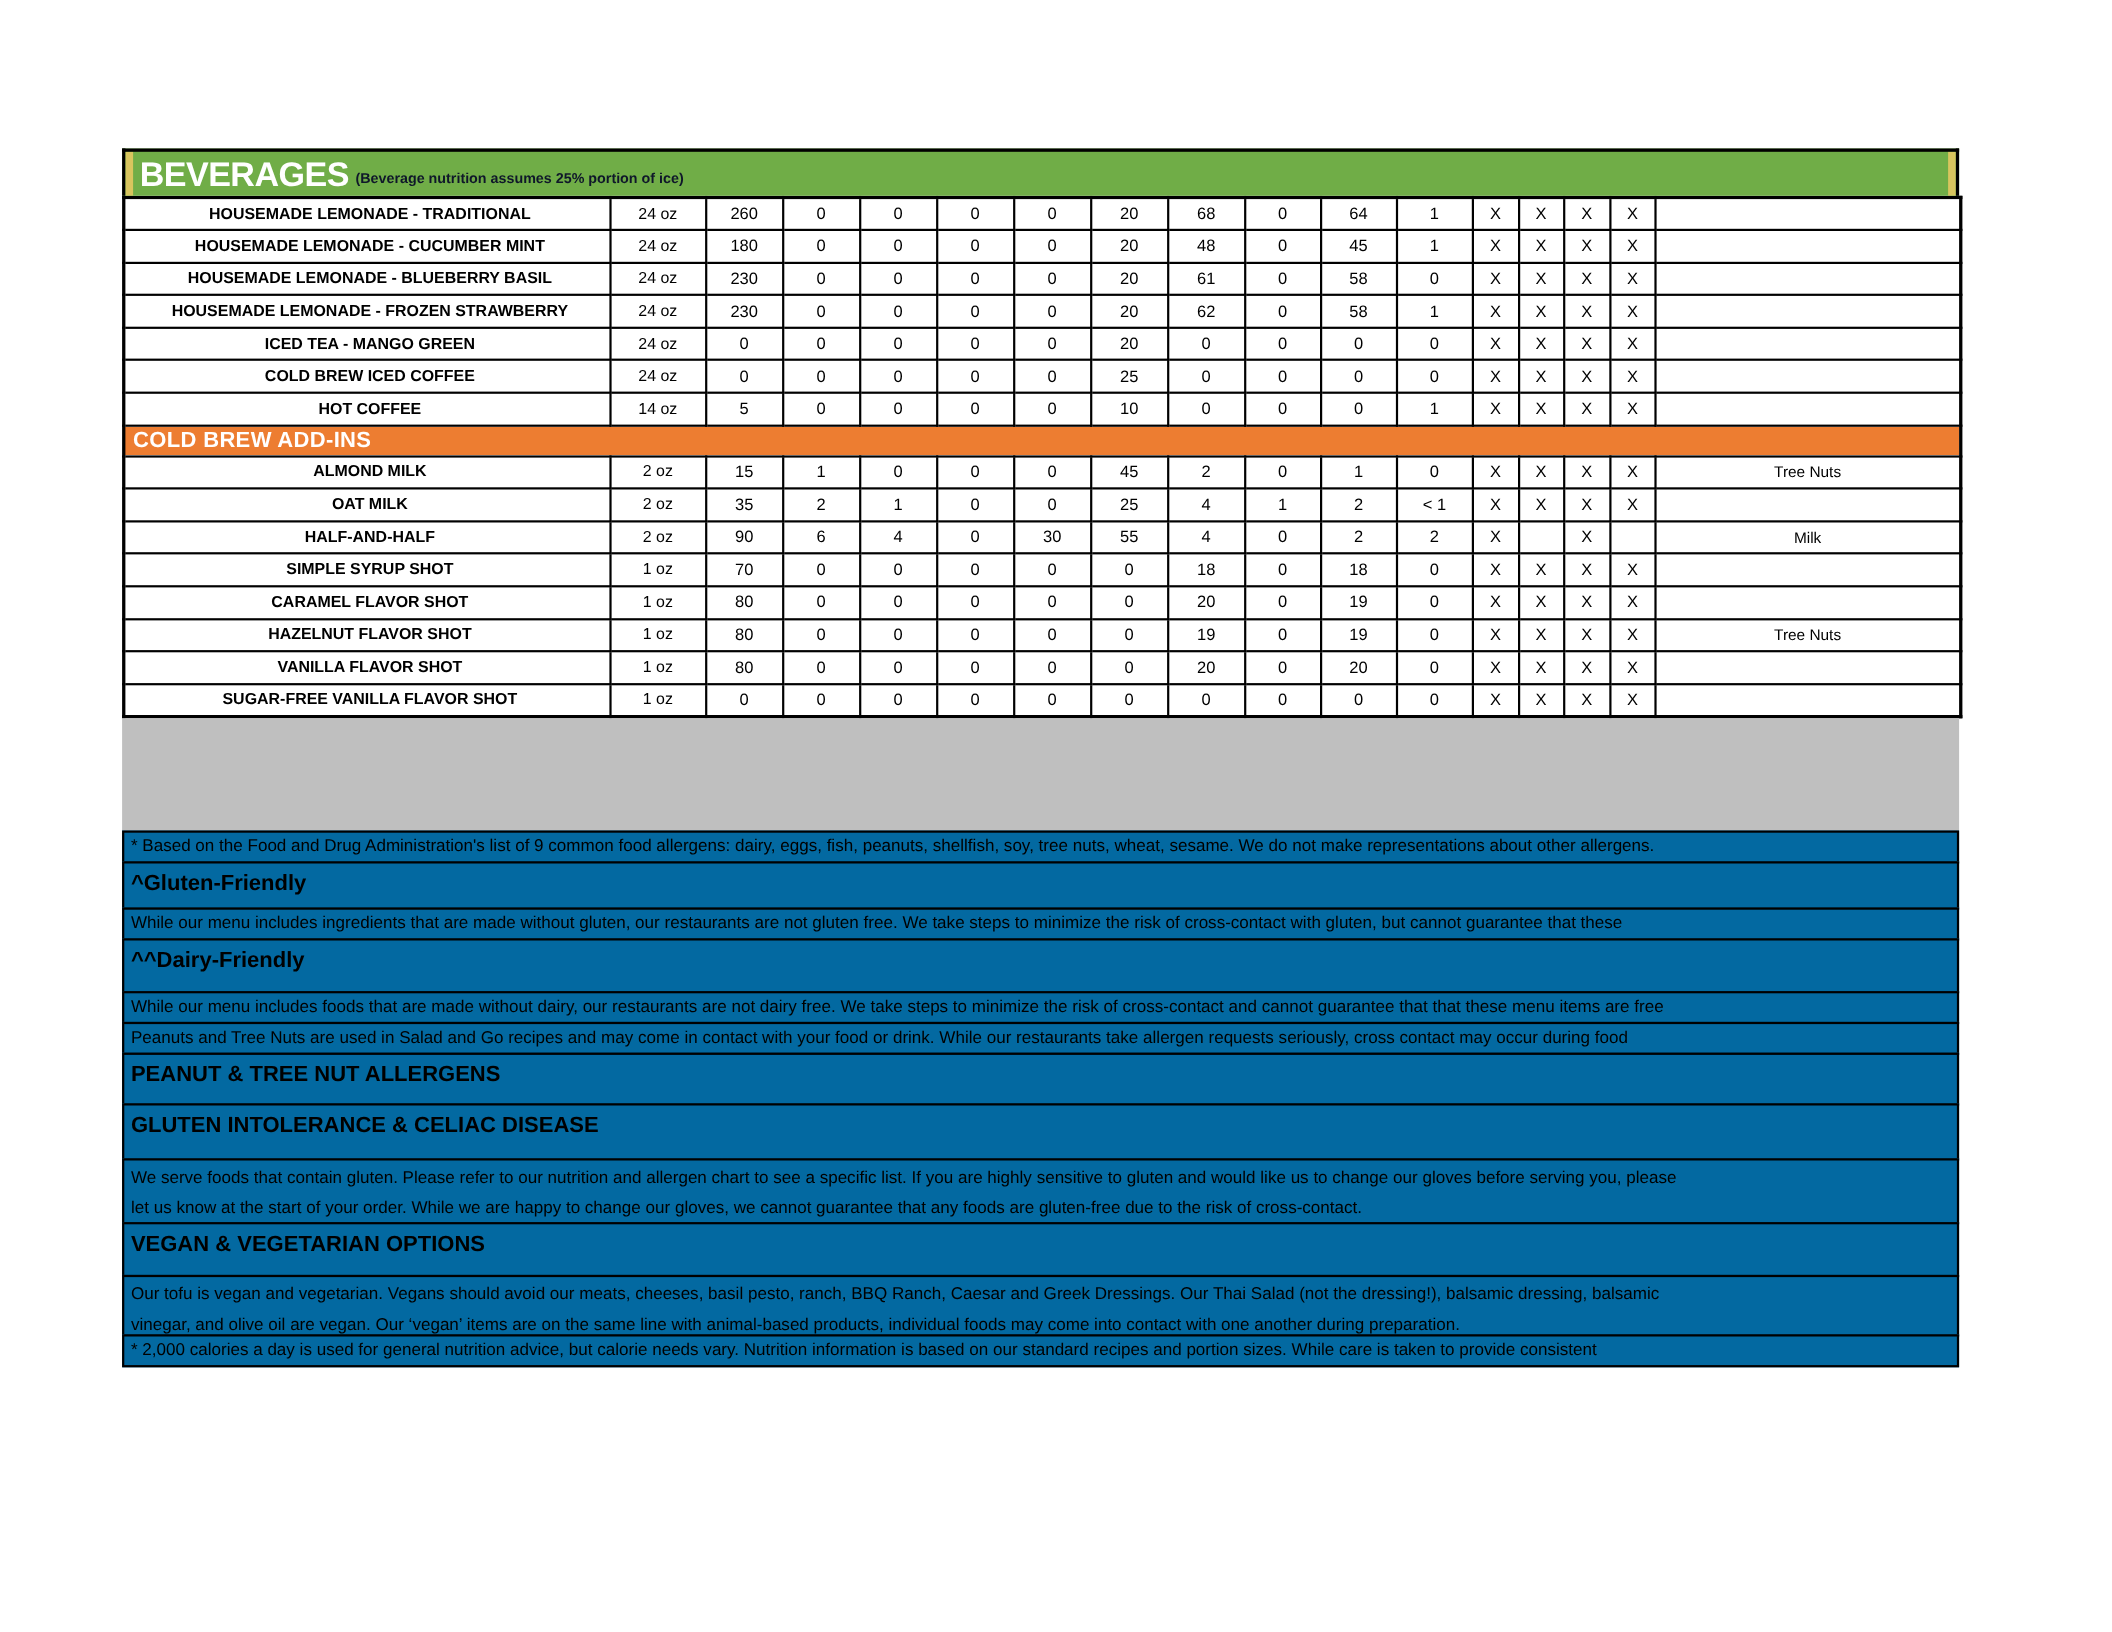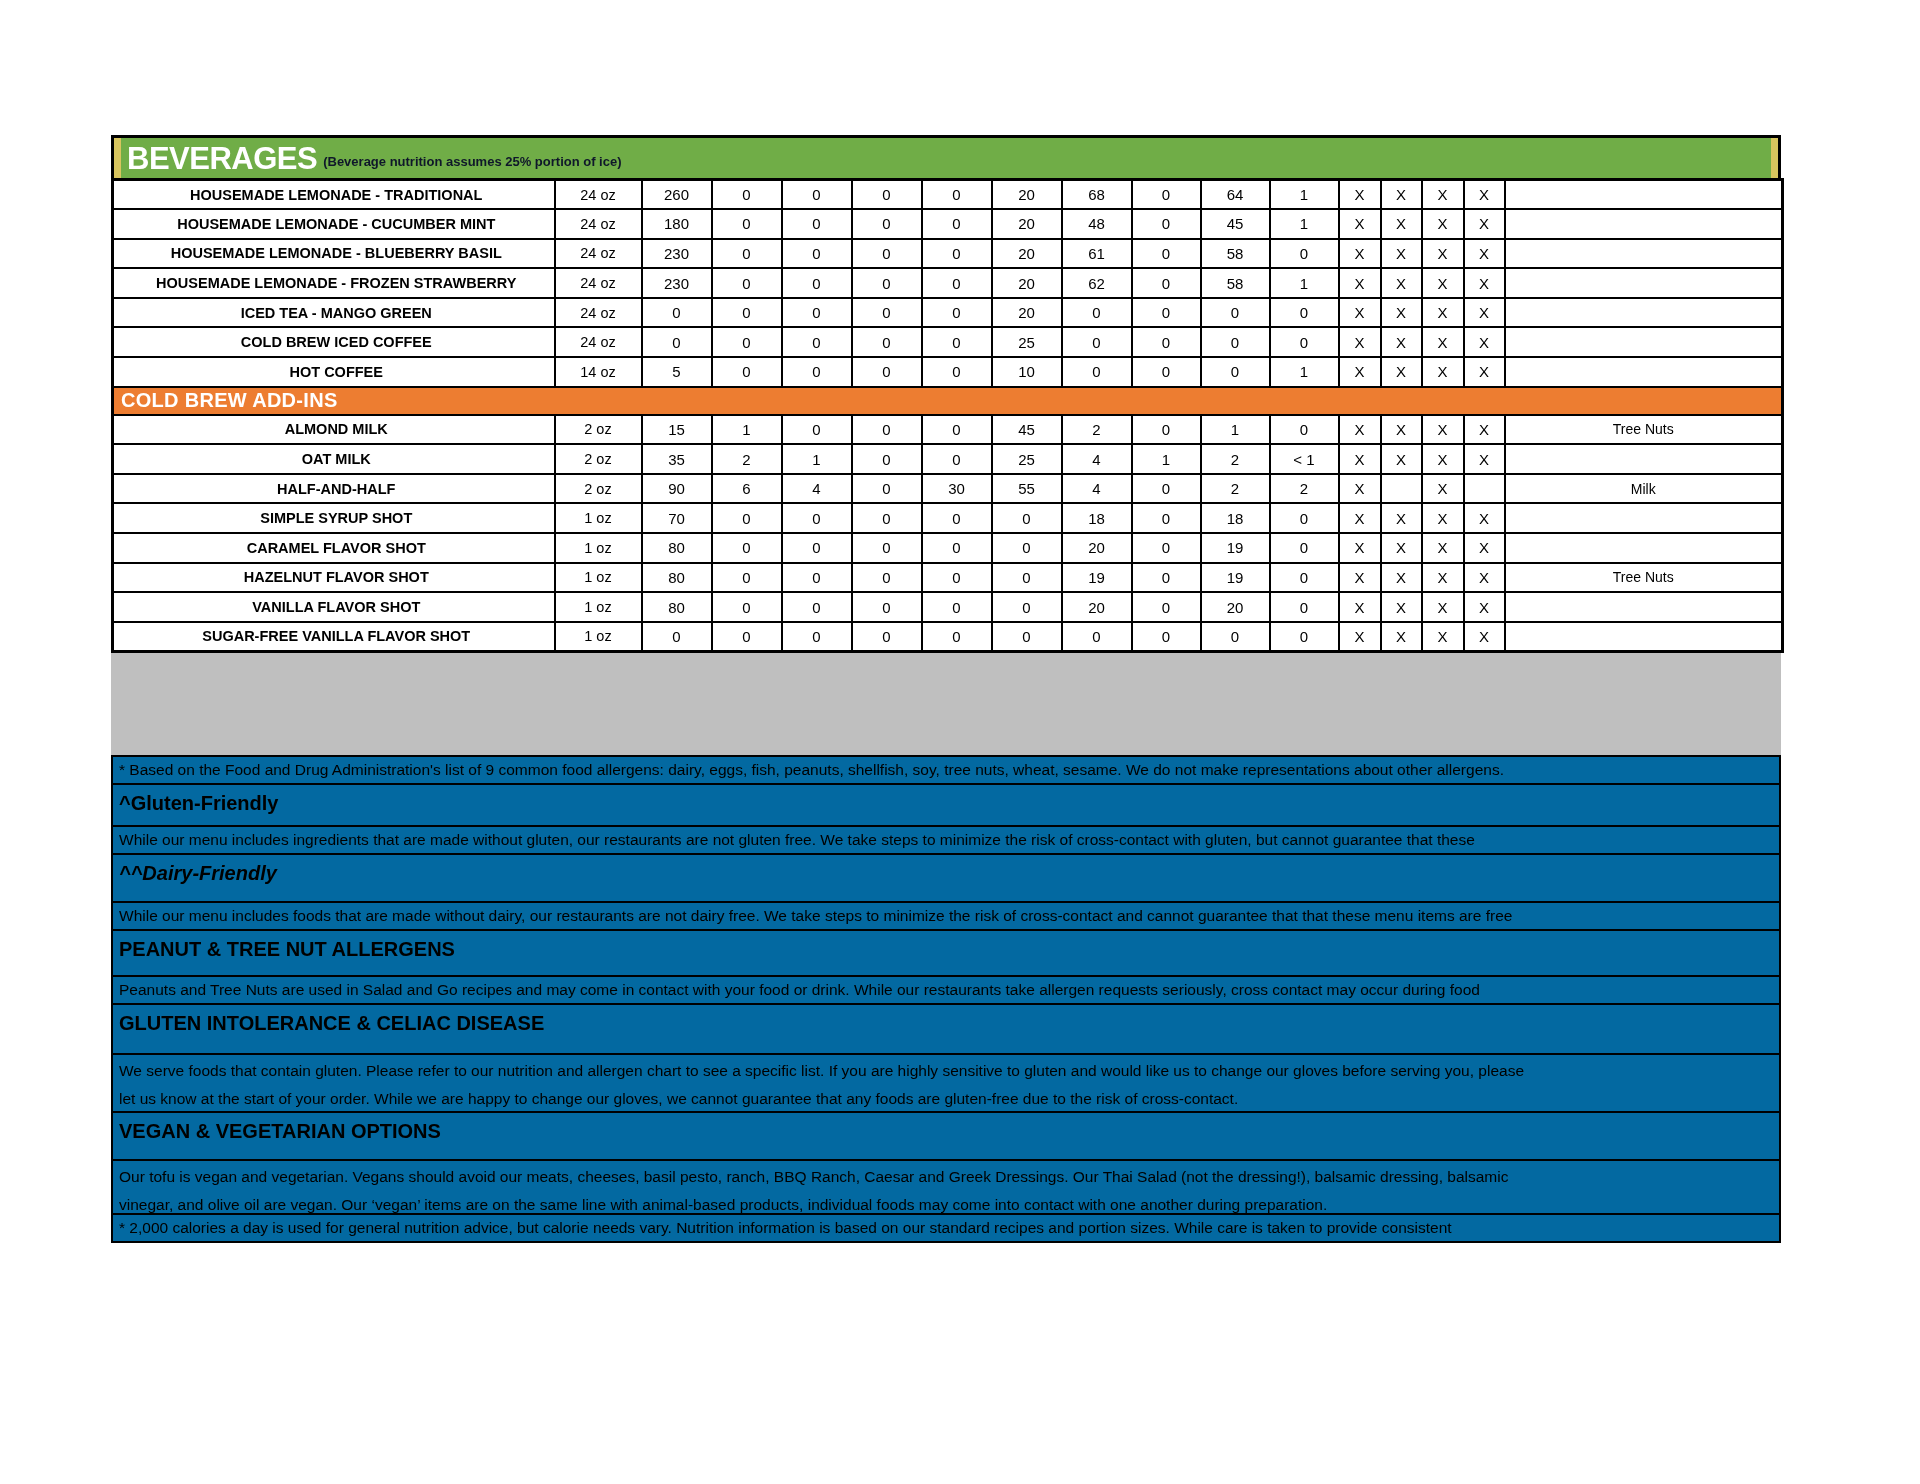--- a/index.html
+++ b/index.html
@@ -382,31 +382,31 @@
   <div id="footnotes">
       <div class="fn-box fn-single first" style="height: 30px;">
         <div class="fn-line">* Based on the Food and Drug Administration's list of 9 common food allergens: dairy, eggs, fish, peanuts, shellfish, soy, tree nuts, wheat, sesame. We do not make representations about other allergens.</div>
       </div>
       <div class="fn-box fn-heading" style="height: 44px;">
         <div class="fn-line">^Gluten-Friendly</div>
       </div>
       <div class="fn-box fn-single" style="height: 30px;">
         <div class="fn-line">While our menu includes ingredients that are made without gluten, our restaurants are not gluten free. We take steps to minimize the risk of cross-contact with gluten, but cannot guarantee that these</div>
       </div>
-      <div class="fn-box fn-heading" style="height: 50px; font-style: italic;">
+      <div class="fn-box fn-heading" style="height: 50px;">
         <div class="fn-line">^^Dairy-Friendly</div>
       </div>
       <div class="fn-box fn-single" style="height: 30px;">
         <div class="fn-line">While our menu includes foods that are made without dairy, our restaurants are not dairy free. We take steps to minimize the risk of cross-contact and cannot guarantee that that these menu items are free</div>
       </div>
+      <div class="fn-box fn-single" style="height: 30px;">
+        <div class="fn-line">Peanuts and Tree Nuts are used in Salad and Go recipes and may come in contact with your food or drink. While our restaurants take allergen requests seriously, cross contact may occur during food</div>
+      </div>
       <div class="fn-box fn-heading" style="height: 48px;">
         <div class="fn-line">PEANUT &amp; TREE NUT ALLERGENS</div>
-      </div>
-      <div class="fn-box fn-single" style="height: 30px;">
-        <div class="fn-line">Peanuts and Tree Nuts are used in Salad and Go recipes and may come in contact with your food or drink. While our restaurants take allergen requests seriously, cross contact may occur during food</div>
       </div>
       <div class="fn-box fn-heading" style="height: 52px;">
         <div class="fn-line">GLUTEN INTOLERANCE &amp; CELIAC DISEASE</div>
       </div>
       <div class="fn-box fn-multi" style="height: 60px;">
         <div class="fn-line">We serve foods that contain gluten. Please refer to our nutrition and allergen chart to see a specific list. If you are highly sensitive to gluten and would like us to change our gloves before serving you, please</div>
         <div class="fn-line">let us know at the start of your order.  While we are happy to change our gloves, we cannot guarantee that any foods are gluten-free due to the risk of cross-contact.</div>
       </div>
       <div class="fn-box fn-heading" style="height: 50px;">
         <div class="fn-line">VEGAN &amp; VEGETARIAN OPTIONS</div>

